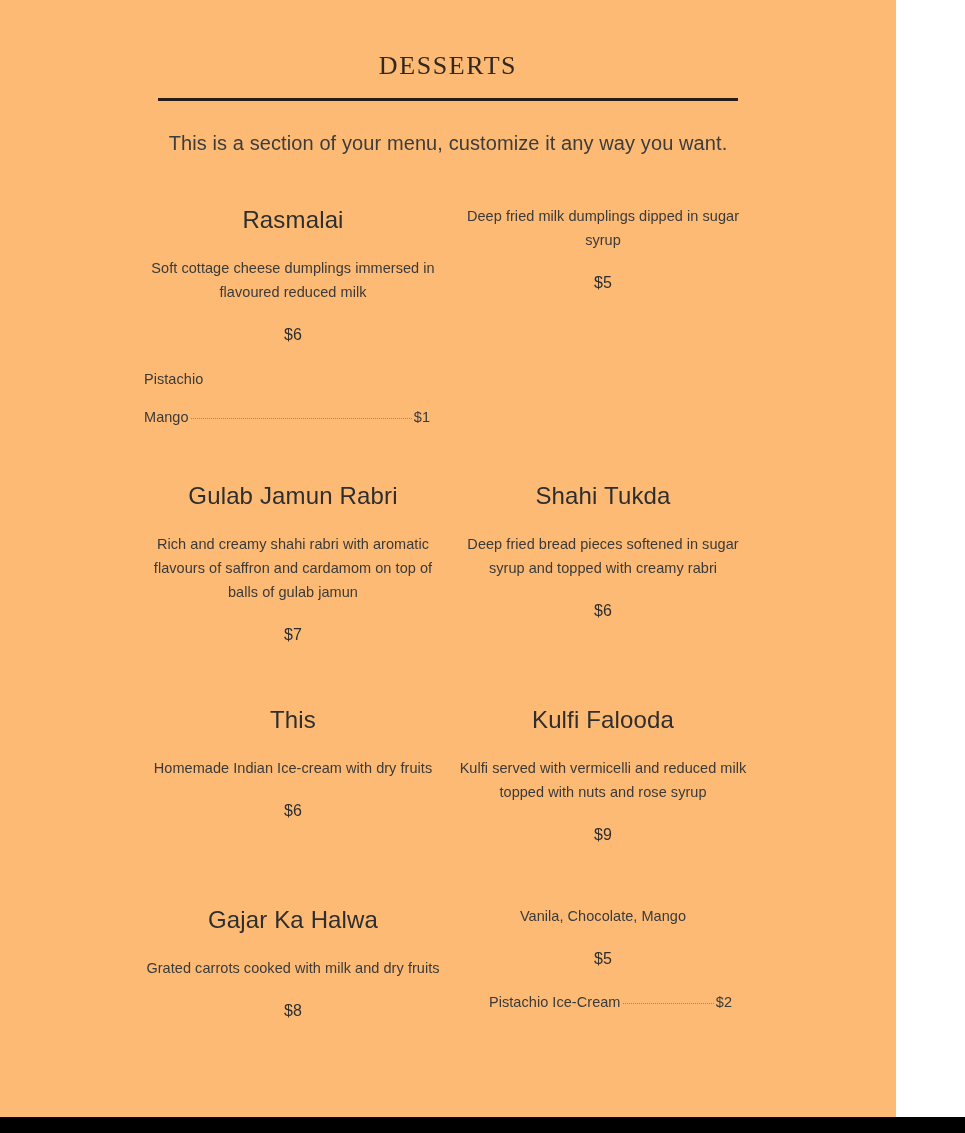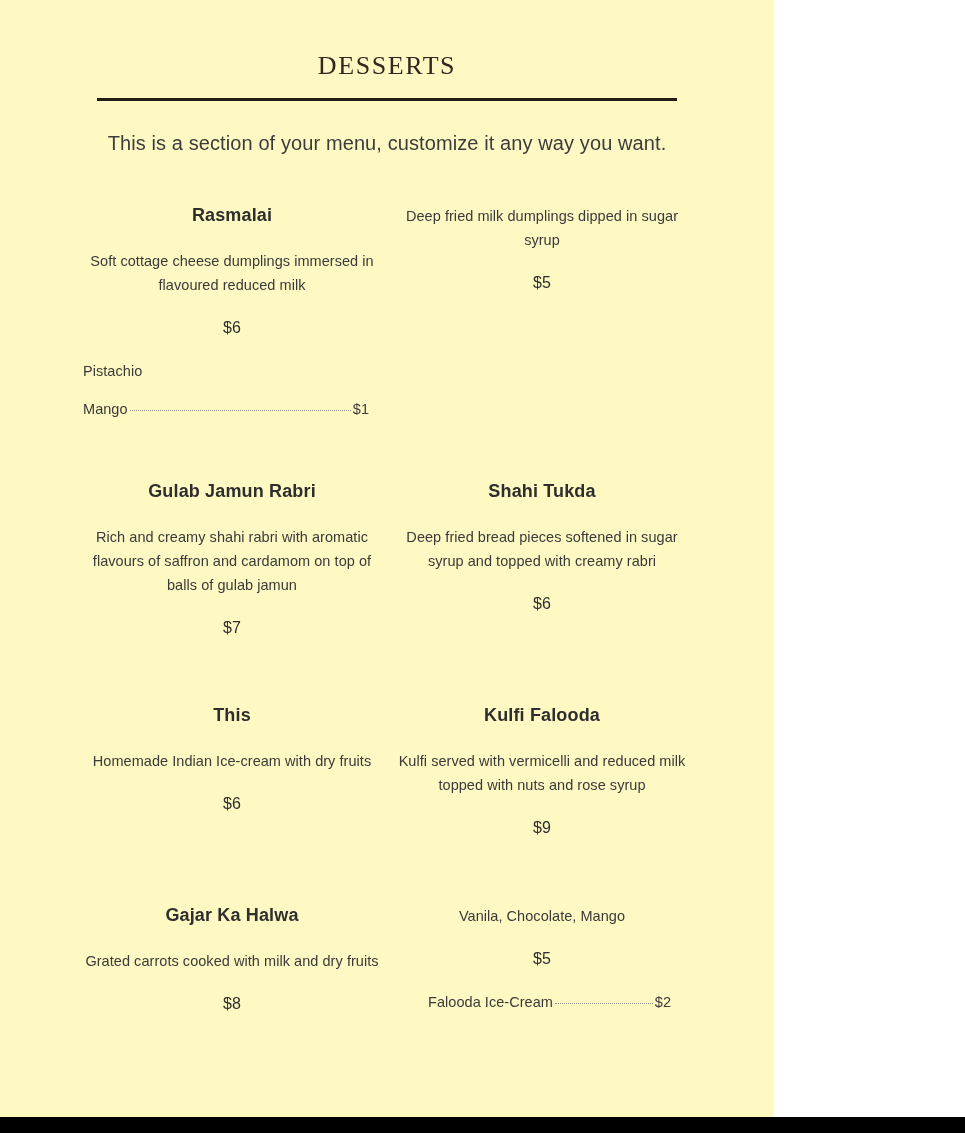--- a/index.html
+++ b/index.html
@@ -14,23 +14,23 @@
     font-family: "Liberation Sans", sans-serif;
     -webkit-font-smoothing: antialiased;
     overflow: hidden;
     position: relative;
   }
 
   .page {
     position: absolute;
     left: 0;
     top: 0;
-    width: 774px;
+    width: 896px;
     height: 1117px;
-    background: #fef9c3;
+    background: #fdba74;
     box-sizing: border-box;
   }
 
   
   .menu-header {
     padding-top: 52px;
   }
   .section-title {
     font-family: "Liberation Serif", serif;
     font-size: 26px;
@@ -71,25 +71,25 @@
     padding: 0 6px 0 6px;
     box-sizing: border-box;
   }
   
   .row-1 { min-height: 276px; }
   .row-2 { min-height: 224px; }
   .row-3 { min-height: 200px; }
   .row-4 { min-height: 160px; }
 
   .item-name {
-    font-size: 18px;
+    font-size: 24px;
     color: #2e2e2e;
     line-height: 1.3;
     margin: 0 0 21px 0;
-    font-weight: 700;
+    font-weight: 400;
     letter-spacing: 0.15px;
   }
   .item-desc {
     font-size: 14.5px;
     color: #3a3a3a;
     line-height: 24px;
     margin: 0 0 21px 0;
     letter-spacing: 0.05px;
   }
   .item-price {
@@ -208,21 +208,21 @@
       <div class="item-name">Gajar Ka Halwa</div>
       <div class="item-desc">Grated carrots cooked with milk and dry fruits</div>
       <div class="item-price">$8</div>
     </div>
 
     <div class="menu-item row-4">
       <div class="item-desc">Vanila, Chocolate, Mango</div>
       <div class="item-price">$5</div>
       <ul class="item-options options-right">
         <li class="option-row">
-          <span class="option-name">Falooda Ice-Cream</span>
+          <span class="option-name">Pistachio Ice-Cream</span>
           <span class="option-leader"></span>
           <span class="option-price">$2</span>
         </li>
       </ul>
     </div>
 
   </div>
 </div>
 
 <div class="bottom-band"></div>

